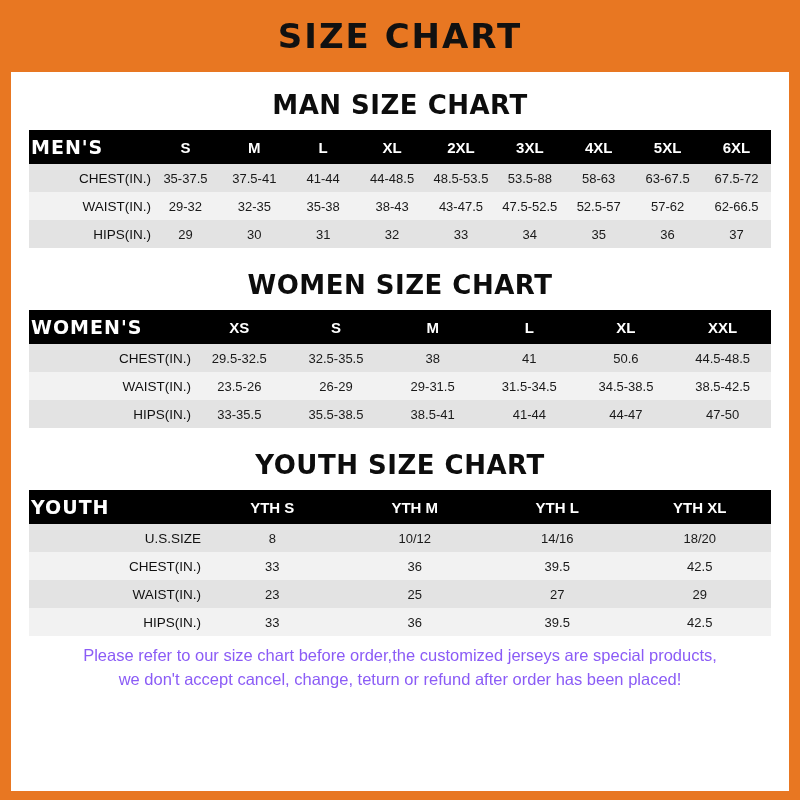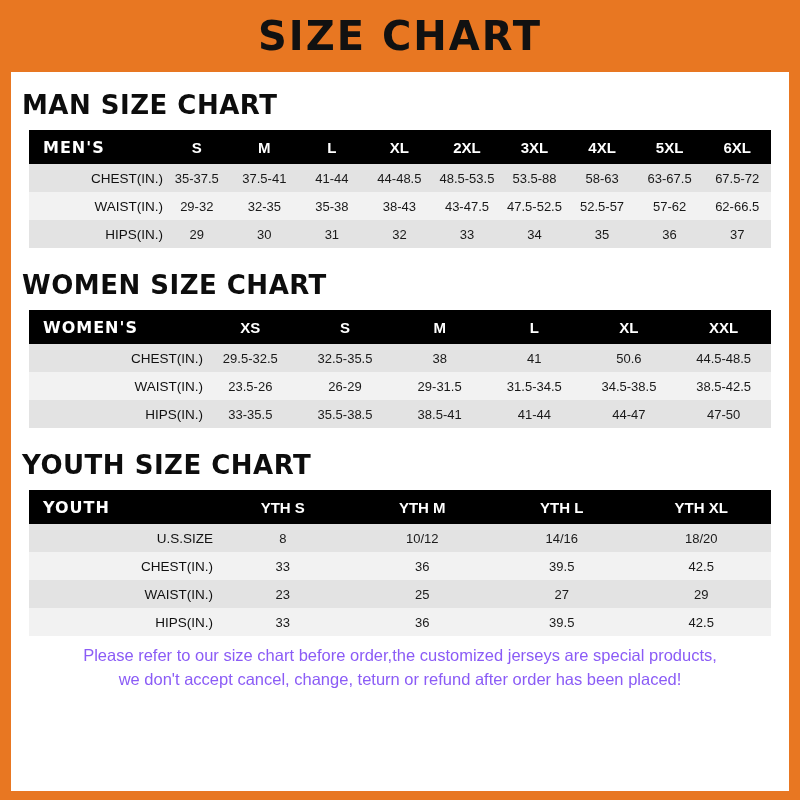--- a/index.html
+++ b/index.html
@@ -26,28 +26,29 @@
     height: 72px;
     background: #e87722;
     display: flex;
     align-items: center;
     justify-content: center;
     margin: 0 -11px;
   }
   .banner-title {
     font-family: "DejaVu Sans", sans-serif;
     font-weight: bold;
-    font-size: 40px;
+    font-size: 34px;
     letter-spacing: 2px;
     color: #111111;
   }
   .section {
     padding: 0 11px;
   }
   .section-title {
+    text-align: center;
     font-family: "DejaVu Sans", sans-serif;
     font-weight: bold;
     font-size: 26px;
     color: #0d0d0d;
     letter-spacing: 0.5px;
   }
   table.size-table {
     border-collapse: collapse;
     width: 742px;
     margin: 0 auto;
@@ -65,23 +66,23 @@
   }
   table.size-table thead th {
     background: #000000;
     color: #ffffff;
     font-weight: bold;
     font-size: 15px;
     height: 34px;
   }
   table.size-table thead th.row-head {
     text-align: left;
-    padding-left: 14px;
+    padding-left: 2px;
     font-family: "DejaVu Sans", sans-serif;
-    font-size: 16px;
+    font-size: 19px;
     letter-spacing: 1px;
   }
   table.size-table tbody tr.r0 td { background: #e3e3e3; }
   table.size-table tbody tr.r1 td { background: #f2f2f2; }
   table.size-table tbody tr.r2 td { background: #e3e3e3; }
   table.size-table tbody tr.r3 td { background: #f2f2f2; }
   table.size-table tbody td.row-head {
     text-align: right;
     font-size: 13.5px;
     color: #111111;

